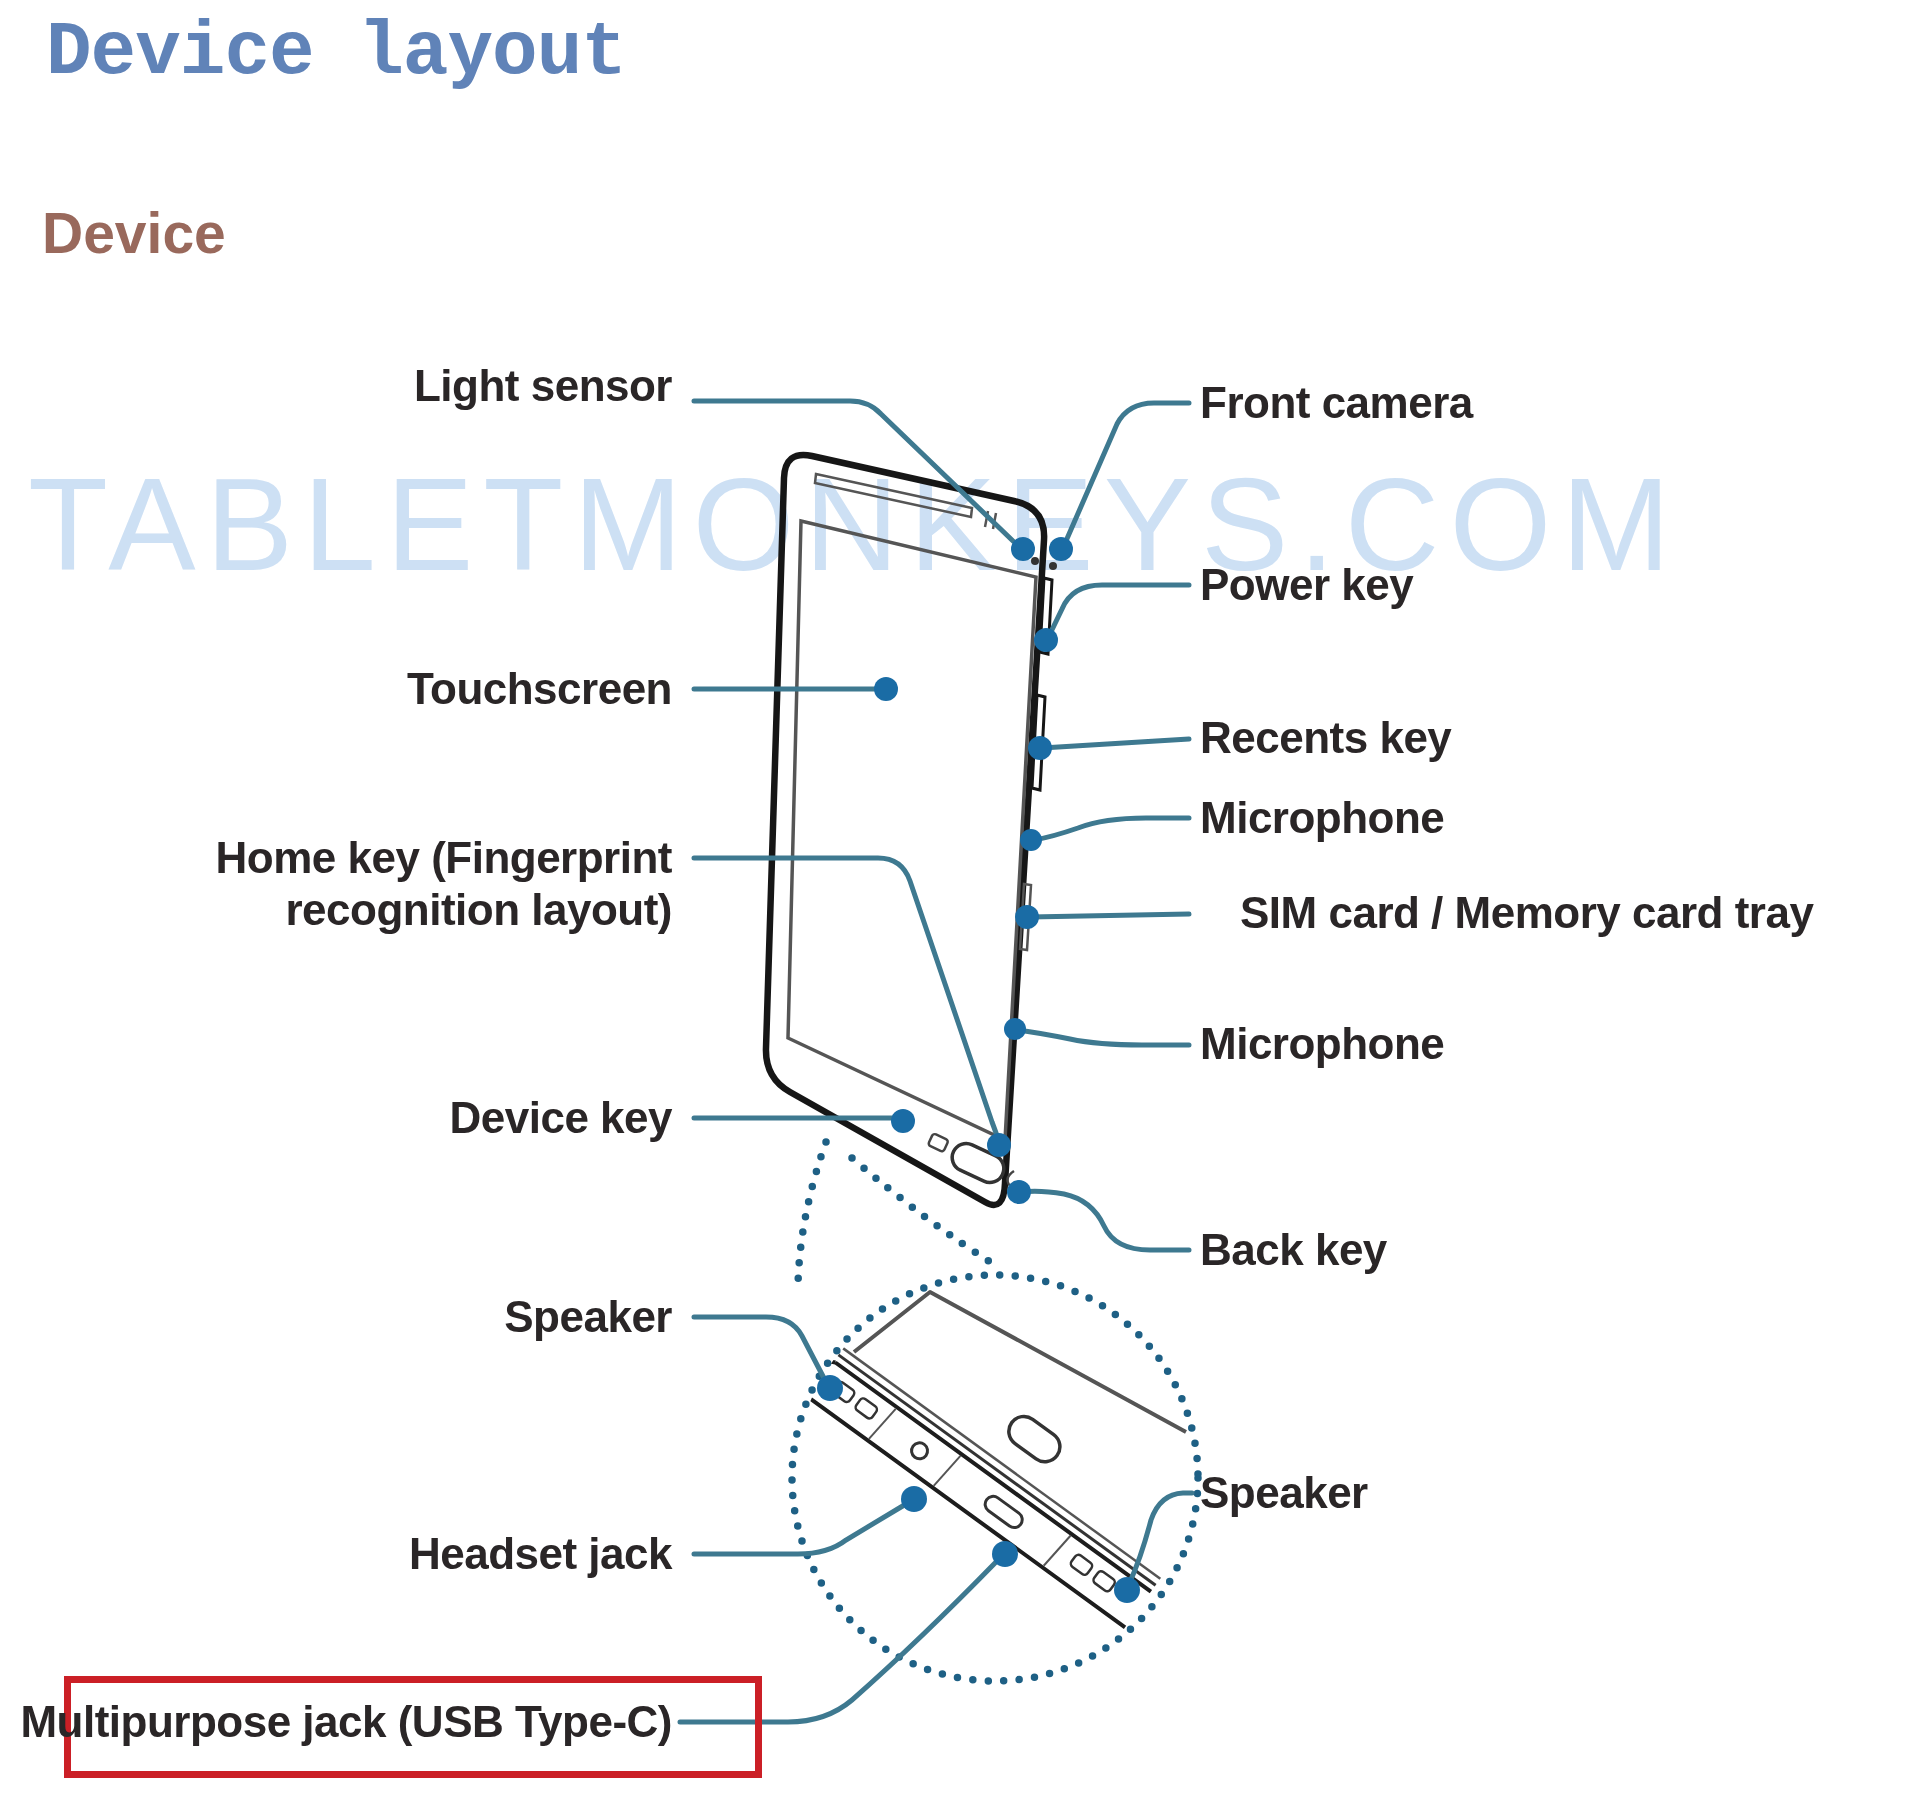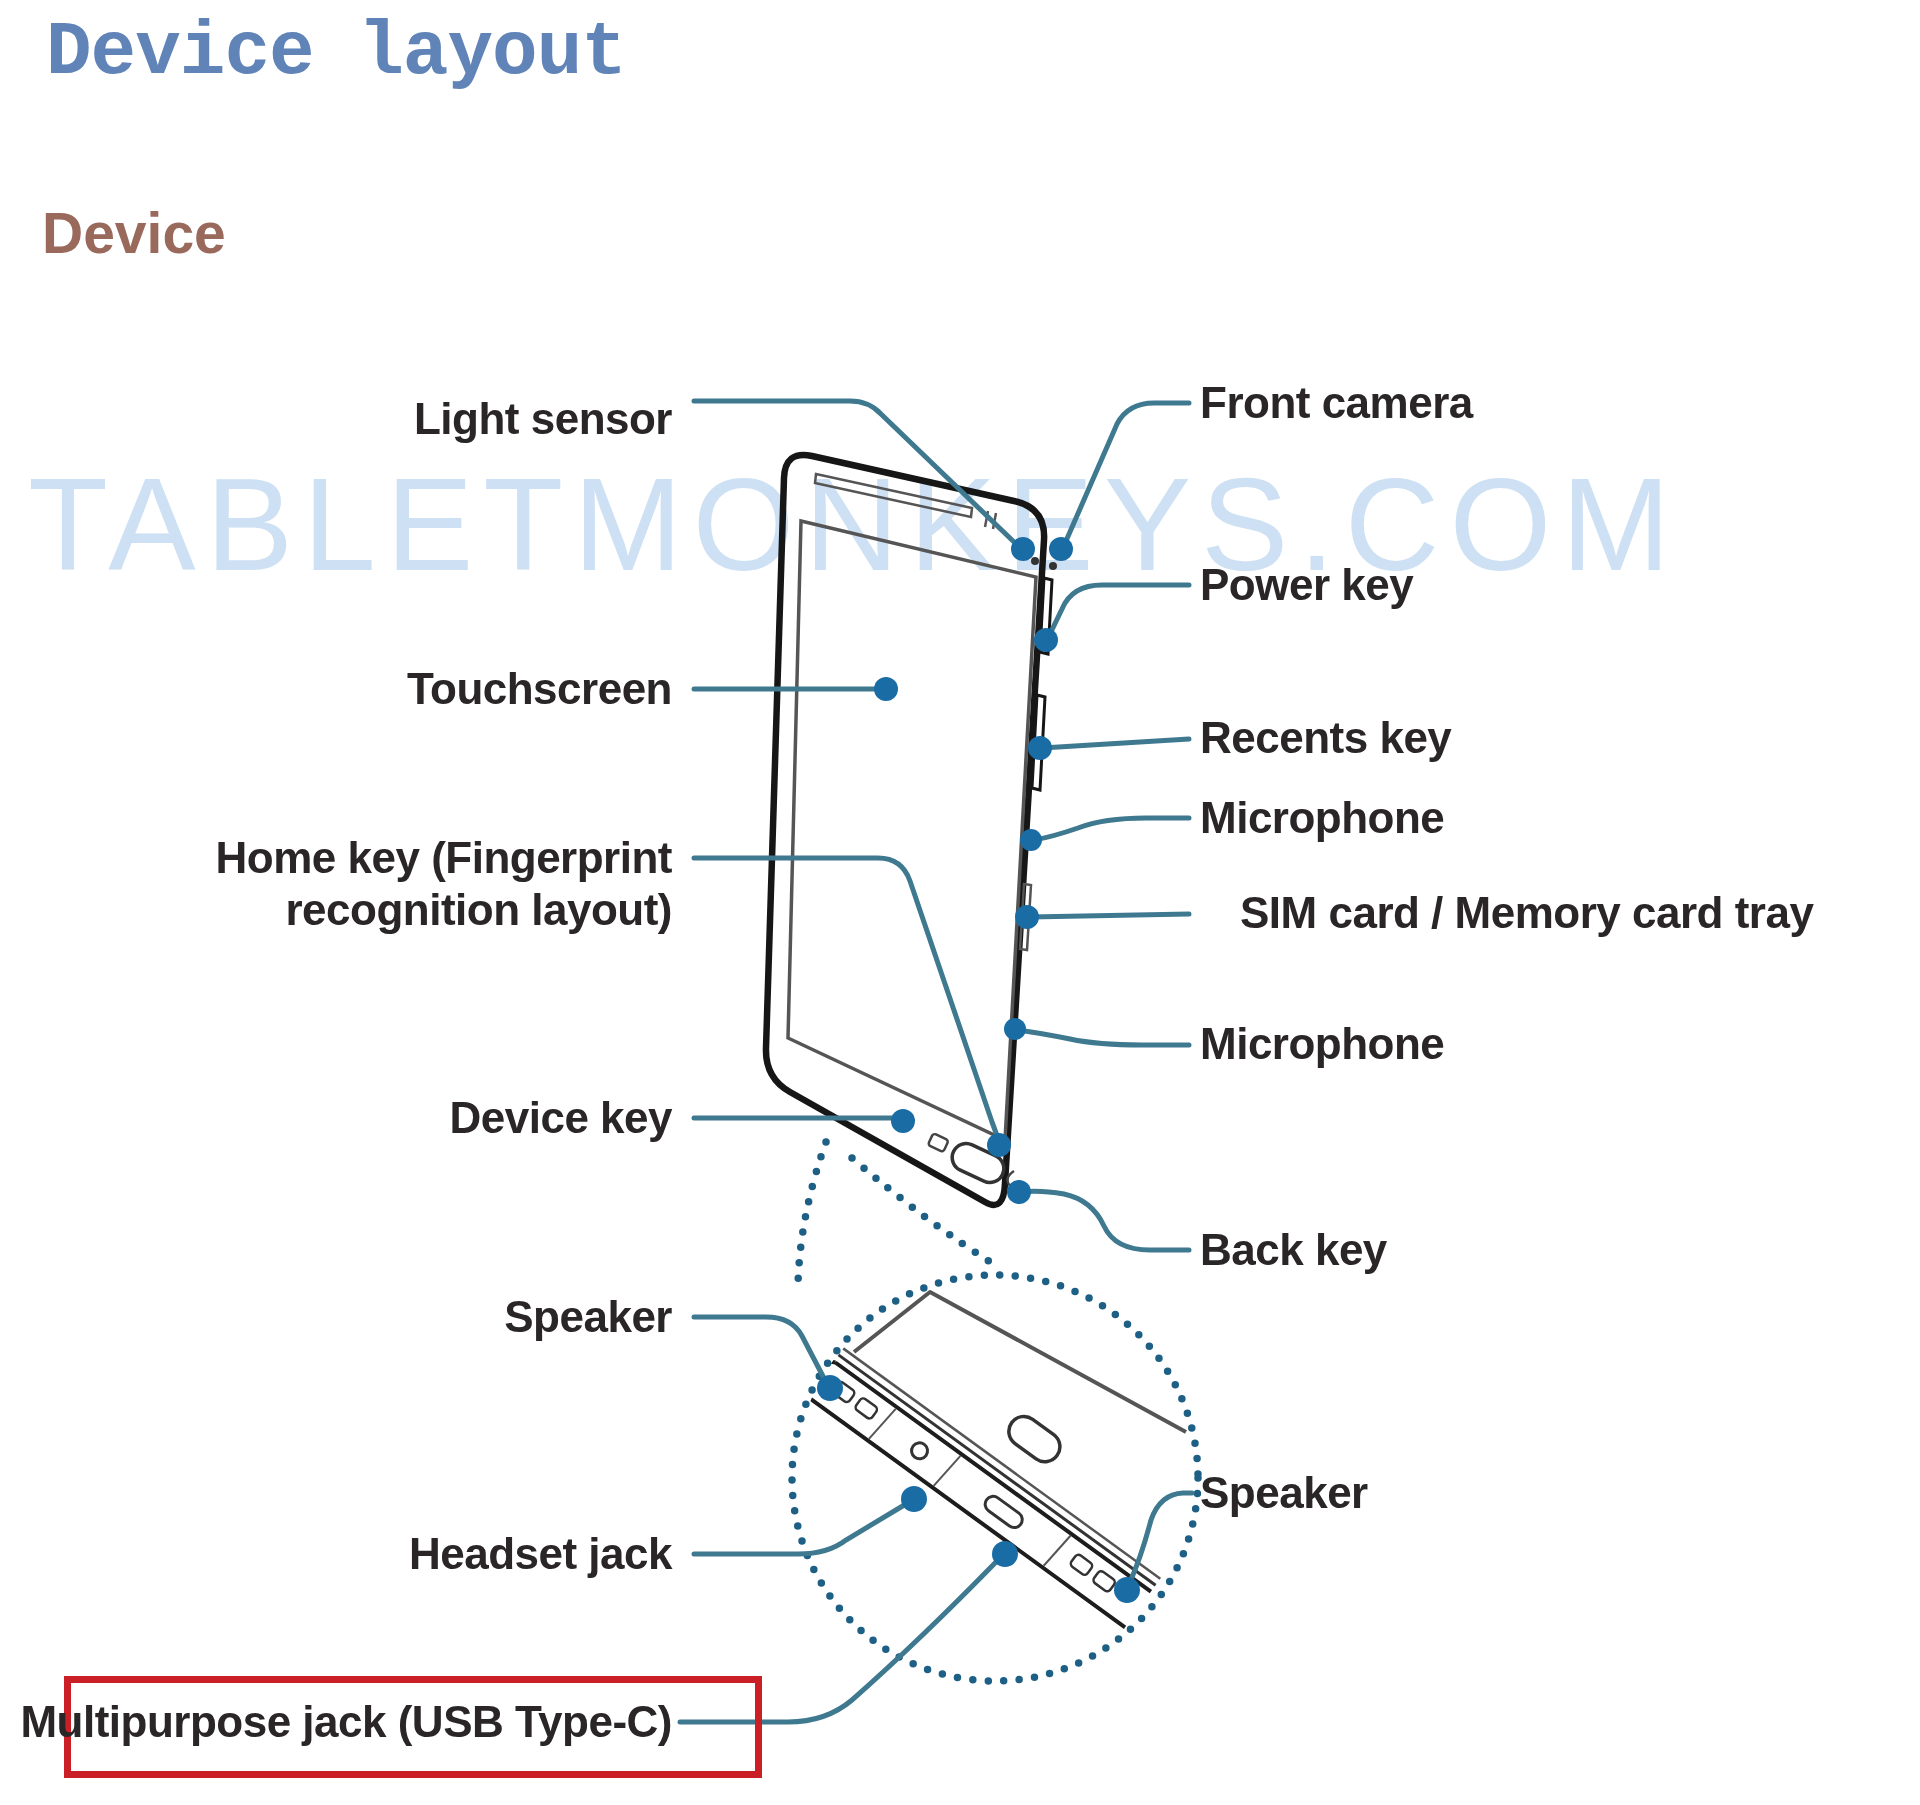--- a/index.html
+++ b/index.html
@@ -136,21 +136,21 @@
     <circle class="ldot" cx="1019" cy="1192" r="12"></circle>
     <circle class="ldot" cx="830" cy="1388" r="13"></circle>
     <circle class="ldot" cx="914" cy="1499" r="13"></circle>
     <circle class="ldot" cx="1005" cy="1554" r="13"></circle>
     <circle class="ldot" cx="1127" cy="1590" r="13"></circle>
   </g>
 </svg>
 
 <div class="red-box"></div>
 
-<div class="lbl left" style="right:1248px;top:393px;">Light sensor</div>
+<div class="lbl left" style="right:1248px;top:360px;">Light sensor</div>
 <div class="lbl left" style="right:1248px;top:663px;">Touchscreen</div>
 <div class="lbl left" style="right:1248px;top:832px;">
   <span style="display:block">Home key (Fingerprint</span>
   <span style="display:block">recognition layout)</span>
 </div>
 <div class="lbl left" style="right:1248px;top:1092px;">Device key</div>
 <div class="lbl left" style="right:1248px;top:1291px;">Speaker</div>
 <div class="lbl left" style="right:1248px;top:1528px;">Headset jack</div>
 <div class="lbl left" style="right:1248px;top:1696px;">Multipurpose jack (USB Type-C)</div>
 

